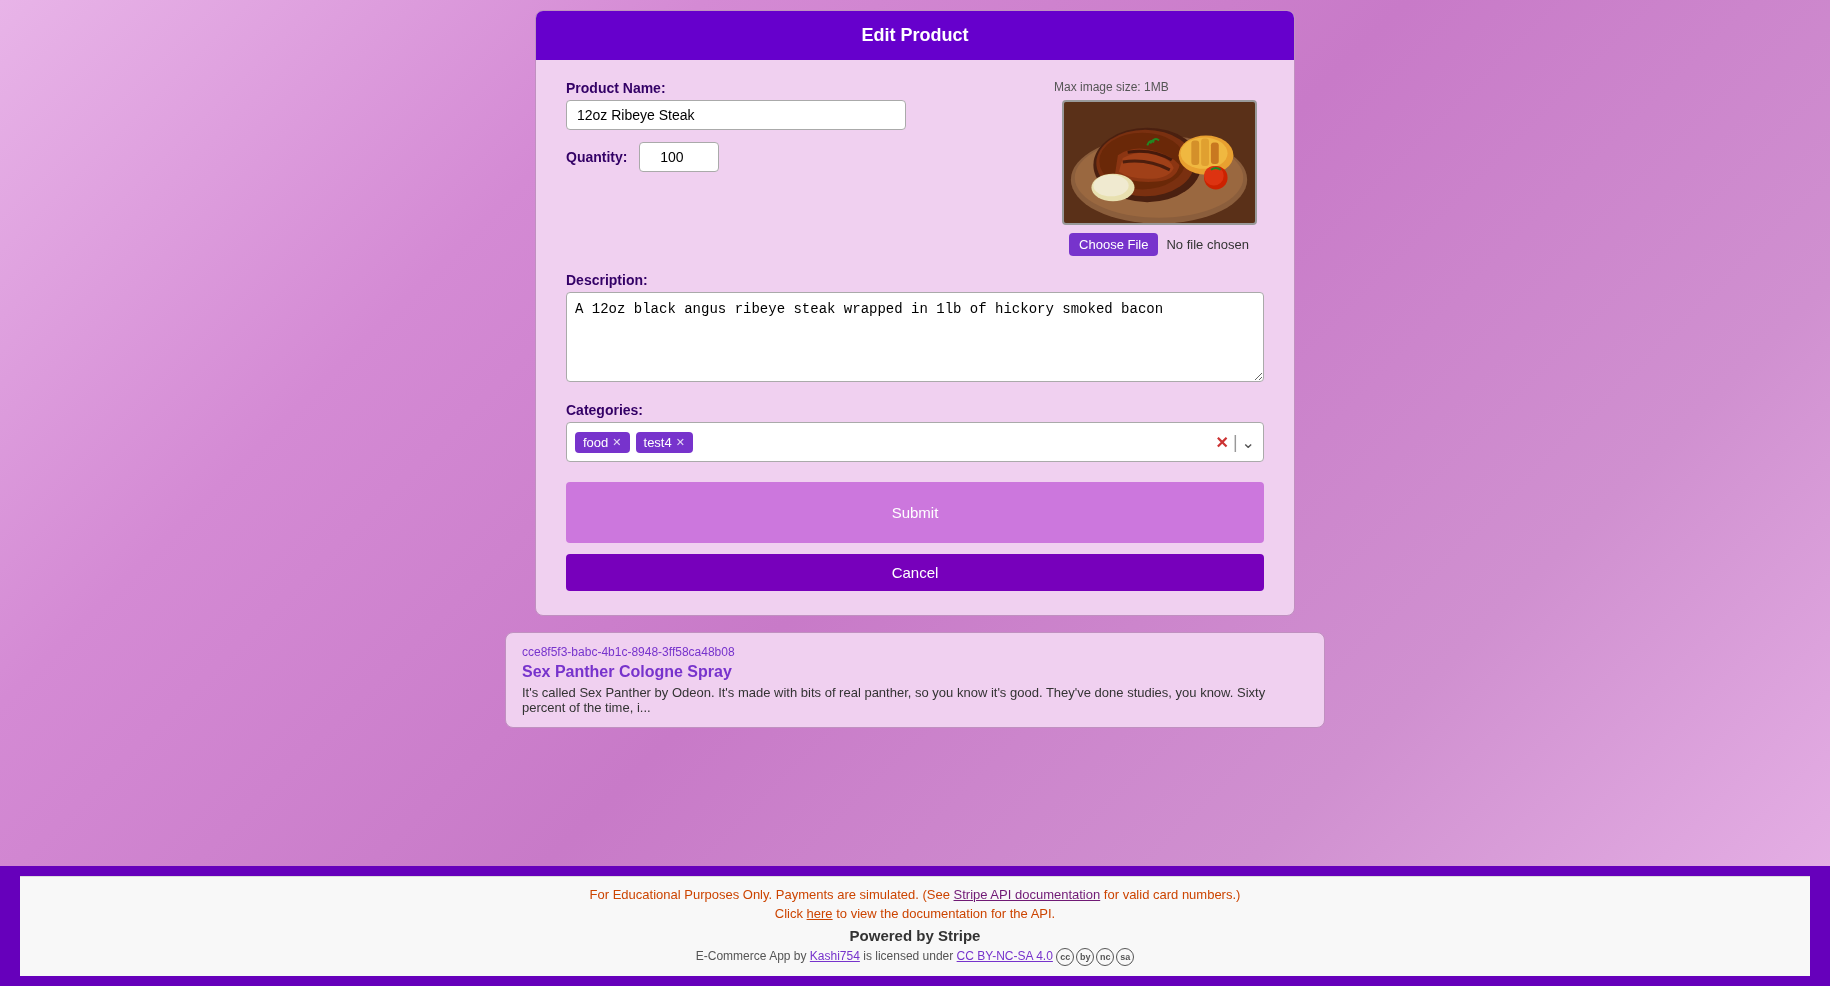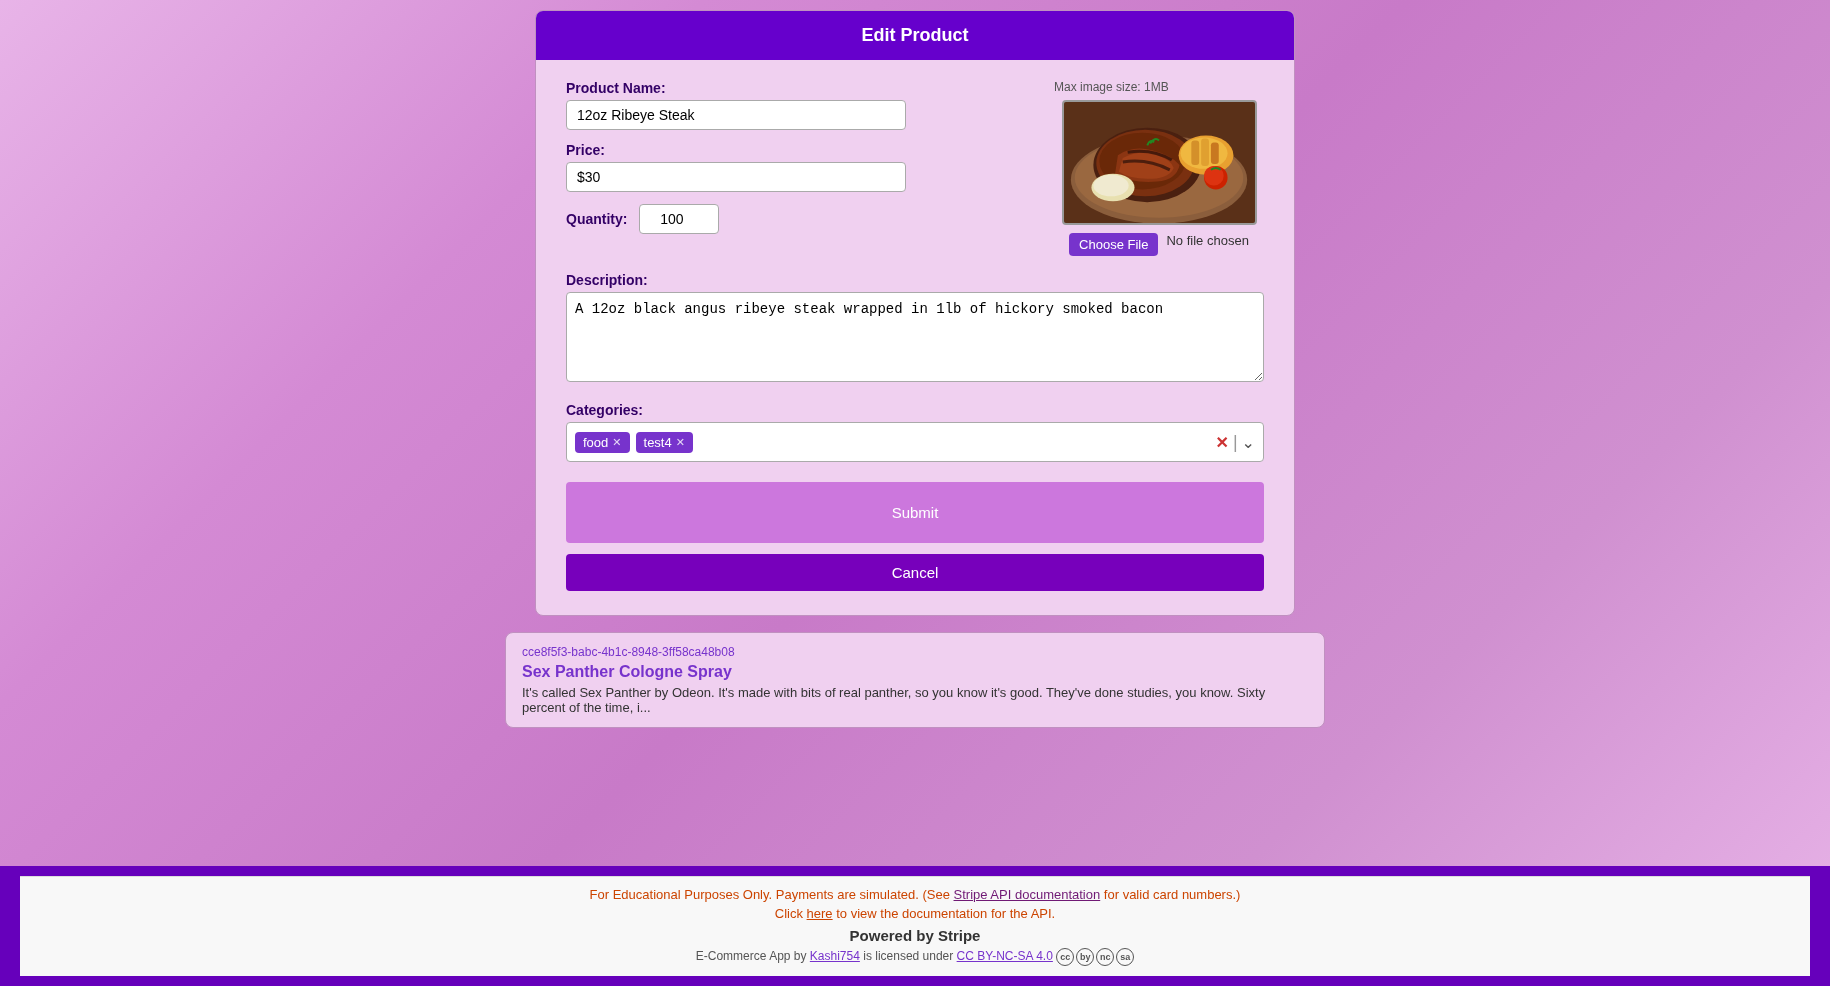--- a/index.html
+++ b/index.html
@@ -126,21 +126,21 @@
     }
 
     
     .steak-svg {
       width: 195px;
       height: 125px;
     }
 
     .file-input-row {
       display: flex;
-      align-items: flex-start;
+      align-items: center;
       gap: 8px;
     }
 
     .choose-file-btn {
       background: #7733cc;
       color: white;
       border: none;
       padding: 4px 10px;
       border-radius: 4px;
       font-size: 13px;
@@ -364,24 +364,20 @@
   <div class="edit-product-card">
     <div class="card-header">
       <span>Edit Product</span>
     </div>
     <div class="card-body">
       <div class="main-form-area">
         <div class="left-col">
           <div class="form-row">
             <label class="form-label">Product Name:</label>
             <input class="form-input" type="text" value="12oz Ribeye Steak" style="">
-          </div>
-          <div class="form-row">
-            <label class="form-label">Price:</label>
-            <input class="form-input" type="text" value="$30" style="">
           </div>
           <div class="quantity-row">
             <span class="quantity-label">Quantity:</span>
             <input class="quantity-input" type="number" value="100" style="">
           </div>
         </div>
         <div class="right-col">
           <span class="max-image-note">Max image size: 1MB</span>
           <div class="product-image-preview">
 

